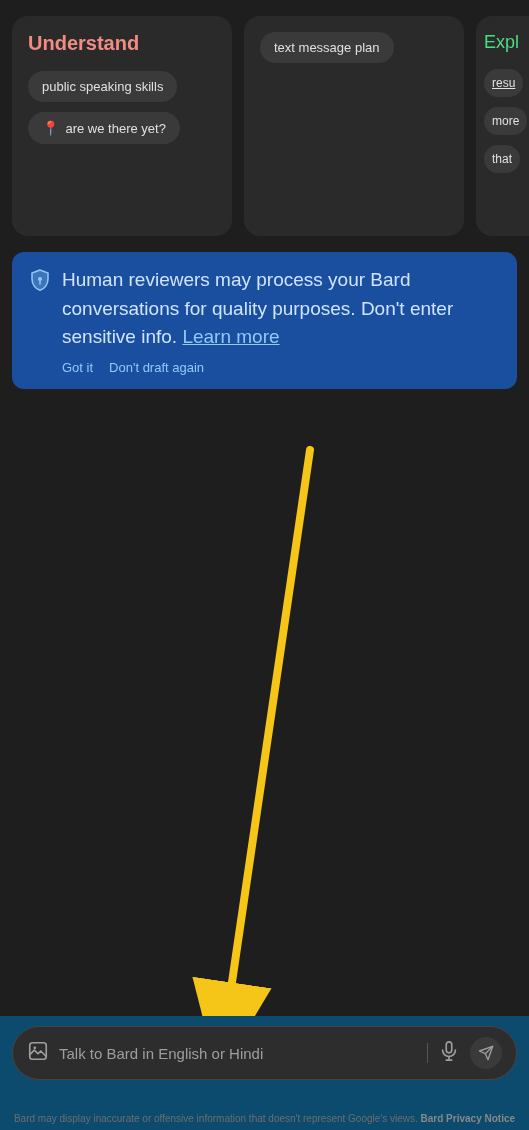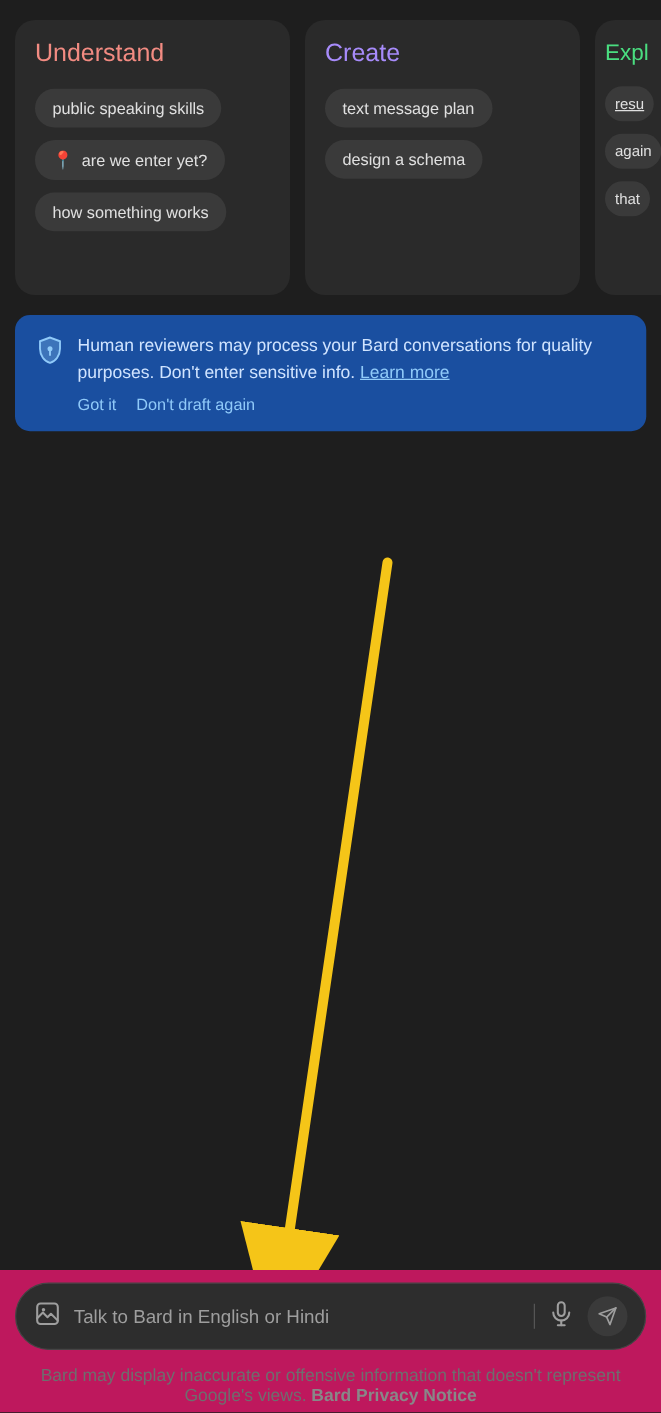--- a/index.html
+++ b/index.html
@@ -31,21 +31,21 @@
       width: 220px;
       min-height: 220px;
     }
 
     .card-title {
       font-size: 20px;
       font-weight: 500;
       margin-bottom: 16px;
     }
 
-    .card-understand .card-title { color: #f28b82; }
+    .card-understand .card-title { color: #f28b82; font-weight: bold; }
     .card-create .card-title { color: #a78bfa; }
     .card-explore .card-title { color: #4ade80; }
 
     .chip {
       display: inline-flex;
       align-items: center;
       background-color: #3a3a3a;
       border-radius: 20px;
       padding: 8px 14px;
       font-size: 13px;
@@ -86,21 +86,21 @@
     }
 
     .shield-icon {
       width: 24px;
       height: 24px;
       flex-shrink: 0;
       margin-top: 2px;
     }
 
     .banner-text {
-      font-size: 14px;
+      font-size: 19px;
       color: #d0e4ff;
       line-height: 1.5;
     }
 
     .banner-link {
       color: #90caf9;
       text-decoration: underline;
       cursor: pointer;
     }
 
@@ -130,21 +130,21 @@
       height: 700px;
       pointer-events: none;
     }
 
     
     .bottom-bar {
       position: absolute;
       bottom: 0;
       left: 0;
       width: 529px;
-      background-color: #be185d;
+      background-color: #0c4a6e;
       padding: 10px 12px 50px 12px;
     }
 
     .input-row {
       display: flex;
       align-items: center;
       background-color: #2d2d2d;
       border-radius: 30px;
       padding: 10px 14px;
       gap: 10px;
@@ -188,21 +188,21 @@
       cursor: pointer;
       color: #9e9e9e;
     }
 
     .disclaimer {
       position: absolute;
       bottom: 6px;
       left: 0;
       width: 529px;
       text-align: center;
-      font-size: 14px;
+      font-size: 10px;
       color: #6e6e6e;
       padding: 0 10px;
     }
 
     .disclaimer-bold {
       font-weight: 600;
       color: #888;
     }
 
     
@@ -226,48 +226,41 @@
 <div class="cards-row">
 
   <div class="card card-understand">
     <div class="card-title">Understand</div>
     <div class="chips-col">
       <div class="chip">
         <span>public speaking skills</span>
       </div>
       <div class="chip">
         <span class="chip-emoji">📍</span>
-        <span>are we enter yet?</span>
-      </div>
-      <div class="chip">
-        <span>how something works</span>
+        <span>are we there yet?</span>
       </div>
     </div>
   </div>
 
   <div class="card card-create">
-    <div class="card-title">Create</div>
     <div class="chips-col">
       <div class="chip">
         <span>text message plan</span>
-      </div>
-      <div class="chip">
-        <span>design a schema</span>
       </div>
     </div>
   </div>
 
   <div class="card card-explore" style="width:70px; min-height:220px; padding:16px 8px;">
     <div class="card-title" style="font-size:18px; overflow:hidden; white-space:nowrap;">Expl</div>
     <div class="chips-col">
       <div class="chip" style="padding:7px 8px; font-size:12px;text-decoration:underline;">
         <span>resu</span>
       </div>
       <div class="chip" style="padding:7px 8px; font-size:12px;">
-        <span>again</span>
+        <span>more</span>
       </div>
       <div class="chip" style="padding:7px 8px; font-size:12px;">
         <span>that</span>
       </div>
     </div>
   </div>
 
 </div>
 
 <div class="info-banner">

